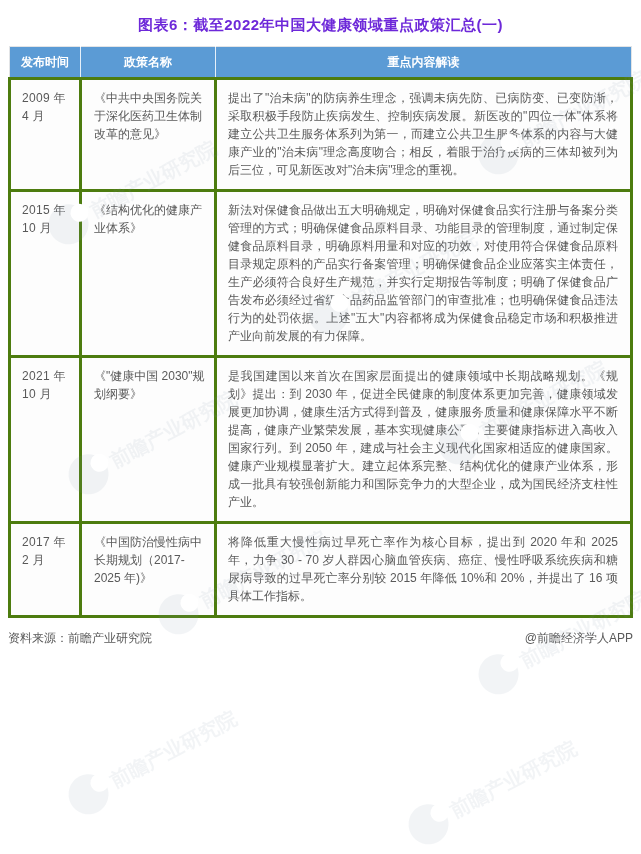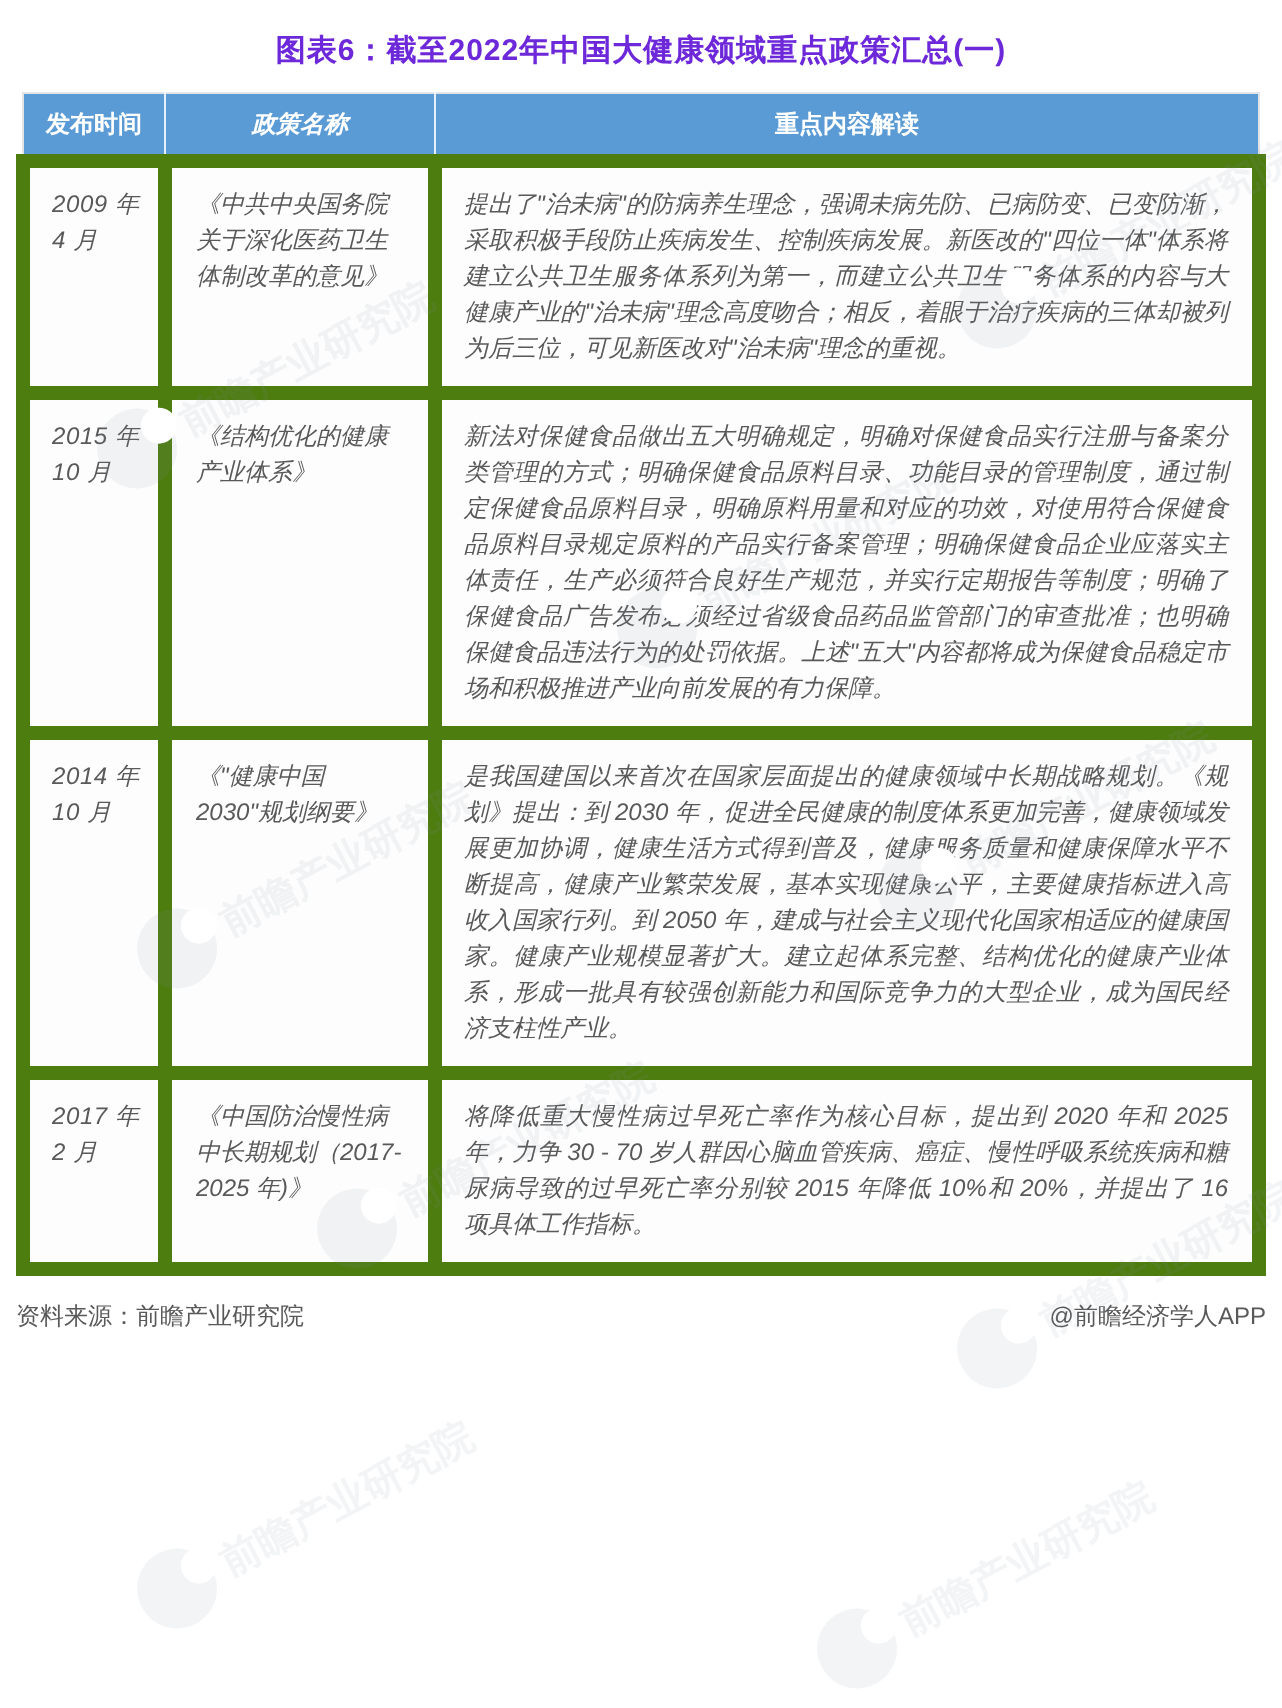--- a/index.html
+++ b/index.html
@@ -37,31 +37,30 @@
     font-size: 12px;
     font-weight: bold;
     height: 30px;
     padding: 0 0;
     text-align: center;
     vertical-align: middle;
     border-left: 1px solid rgba(255,255,255,0.85);
   }
   thead th:first-child { border-left: none; }
   .col-date    { width: 70px; }
-  .col-policy  { width: 134px; font-style: italic; }
+  .col-policy  { width: 134px; }
   .col-content { width: auto; }
   tbody td {
     font-size: 12px;
     color: #595959;
     line-height: 18px;
     vertical-align: top;
     padding: 9px 9px 10px 9px;
-    border: 7px solid #4d7c0f;
+    border: 3px solid #4d7c0f;
     background: #fdfdfd;
-    font-style: italic;
   }
   tbody td.cell-date { padding-left: 11px; letter-spacing: 0.3px; }
   tbody td.cell-policy { padding-left: 12px; }
   tbody td.cell-content { text-align: justify; padding-left: 11px; padding-right: 12px; }
   .footer {
     display: flex;
     justify-content: space-between;
     align-items: center;
     font-size: 12px;
     color: #595959;
@@ -123,21 +122,21 @@
   </tr>
 
 
   <tr>
     <td class="cell-date">2015 年 10 月</td>
     <td class="cell-policy">《结构优化的健康产业体系》</td>
     <td class="cell-content">新法对保健食品做出五大明确规定，明确对保健食品实行注册与备案分类管理的方式；明确保健食品原料目录、功能目录的管理制度，通过制定保健食品原料目录，明确原料用量和对应的功效，对使用符合保健食品原料目录规定原料的产品实行备案管理；明确保健食品企业应落实主体责任，生产必须符合良好生产规范，并实行定期报告等制度；明确了保健食品广告发布必须经过省级食品药品监管部门的审查批准；也明确保健食品违法行为的处罚依据。上述"五大"内容都将成为保健食品稳定市场和积极推进产业向前发展的有力保障。</td>
   </tr>
 
   <tr>
-    <td class="cell-date">2014 年 10 月</td>
+    <td class="cell-date">2021 年 10 月</td>
     <td class="cell-policy">《"健康中国 2030"规划纲要》</td>
     <td class="cell-content">是我国建国以来首次在国家层面提出的健康领域中长期战略规划。《规划》提出：到 2030 年，促进全民健康的制度体系更加完善，健康领域发展更加协调，健康生活方式得到普及，健康服务质量和健康保障水平不断提高，健康产业繁荣发展，基本实现健康公平，主要健康指标进入高收入国家行列。到 2050 年，建成与社会主义现代化国家相适应的健康国家。健康产业规模显著扩大。建立起体系完整、结构优化的健康产业体系，形成一批具有较强创新能力和国际竞争力的大型企业，成为国民经济支柱性产业。</td>
   </tr>
 
   <tr>
     <td class="cell-date">2017 年 2 月</td>
     <td class="cell-policy">《中国防治慢性病中长期规划（2017-2025 年)》</td>
     <td class="cell-content">将降低重大慢性病过早死亡率作为核心目标，提出到 2020 年和 2025 年，力争 30 - 70 岁人群因心脑血管疾病、癌症、慢性呼吸系统疾病和糖尿病导致的过早死亡率分别较 2015 年降低 10%和 20%，并提出了 16 项具体工作指标。</td>
   </tr>
 

